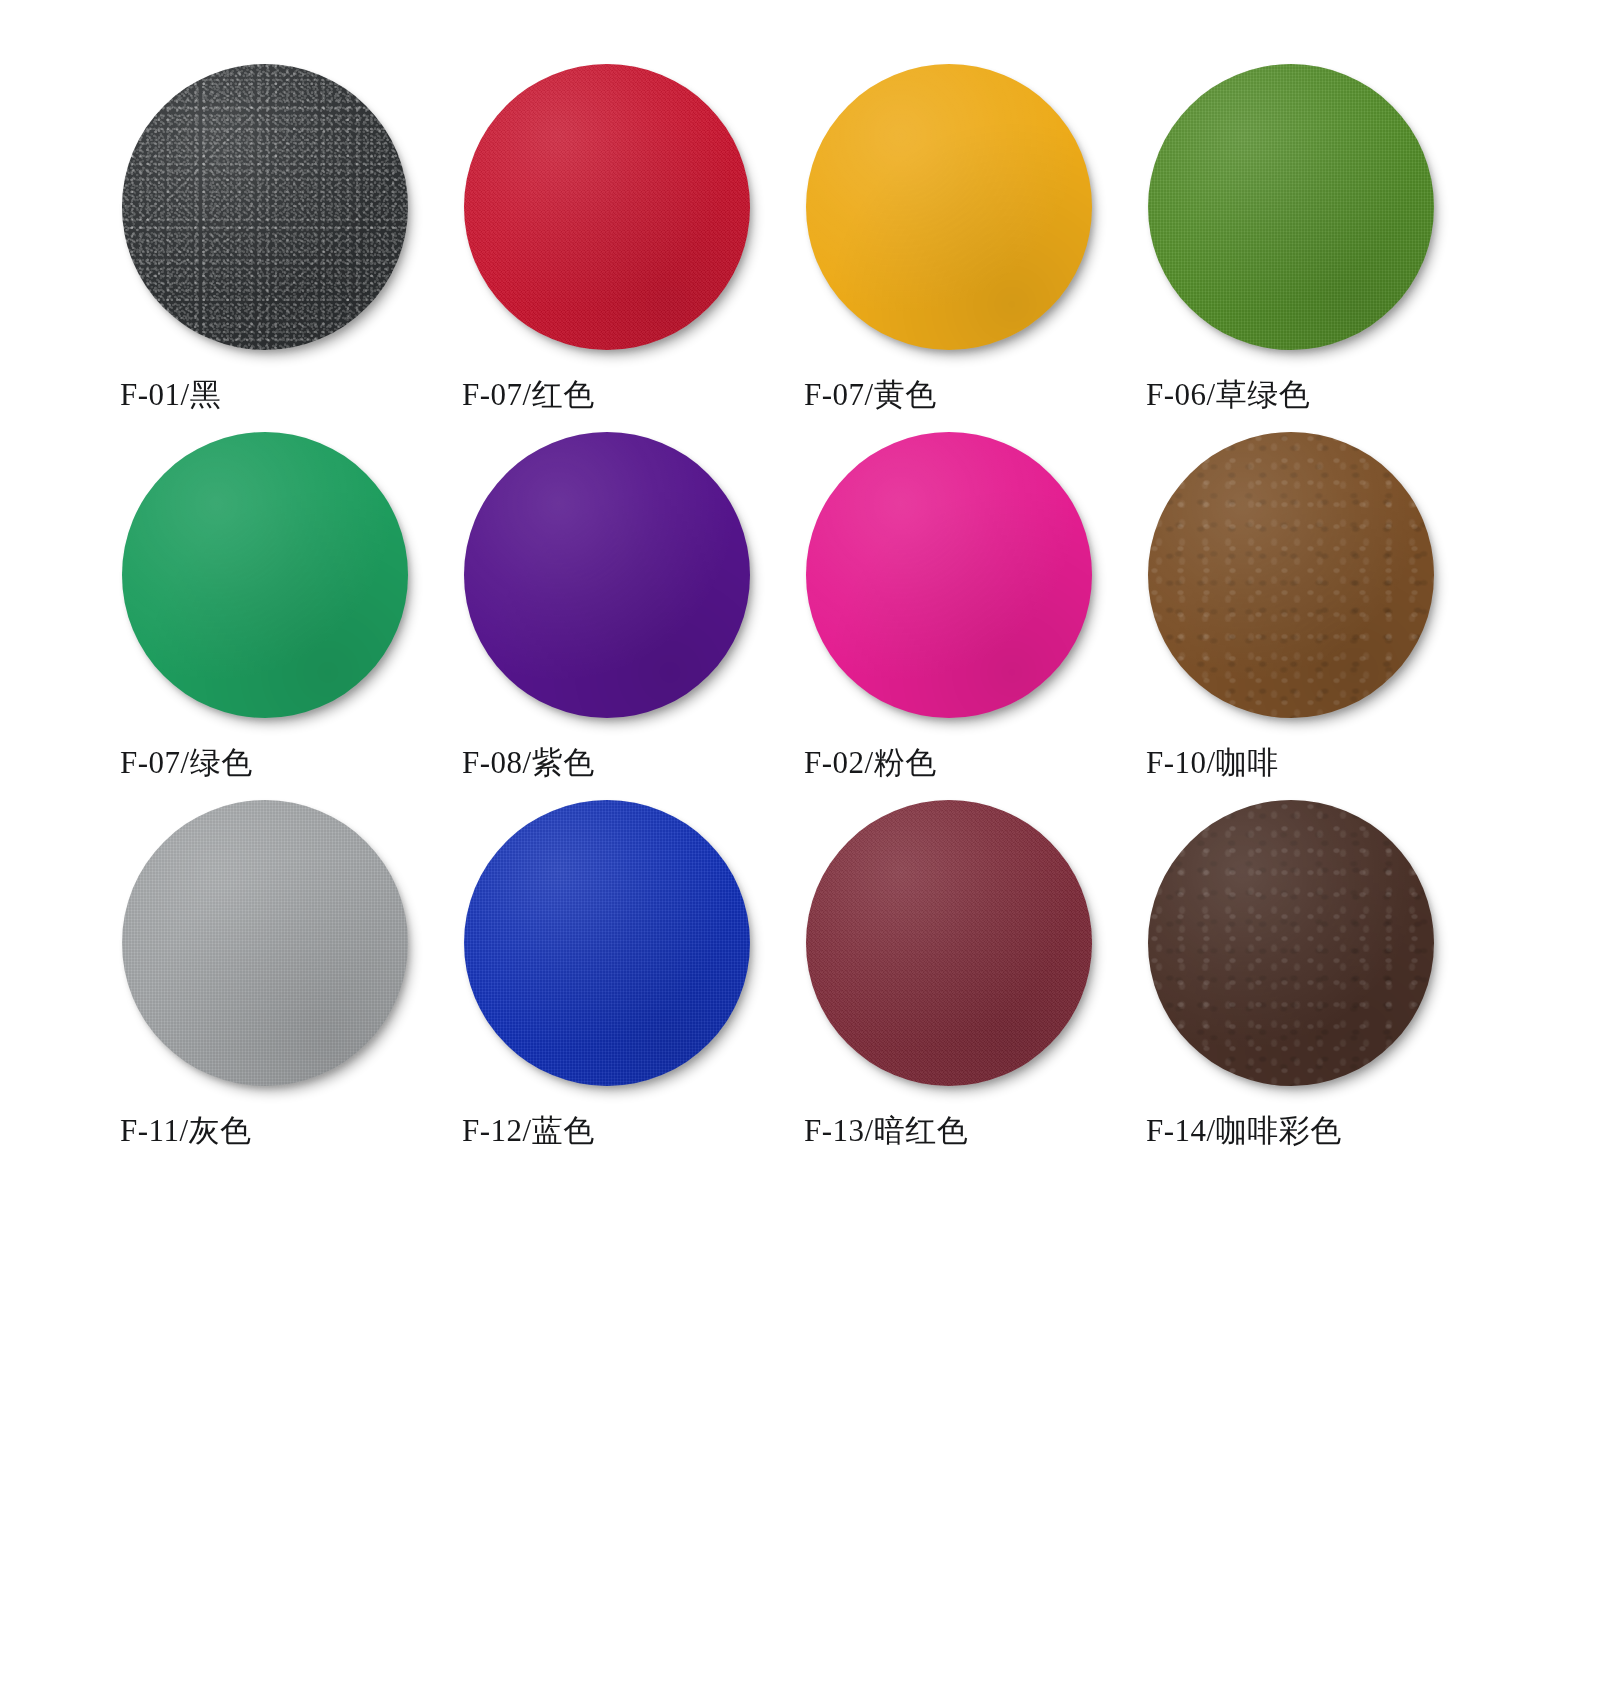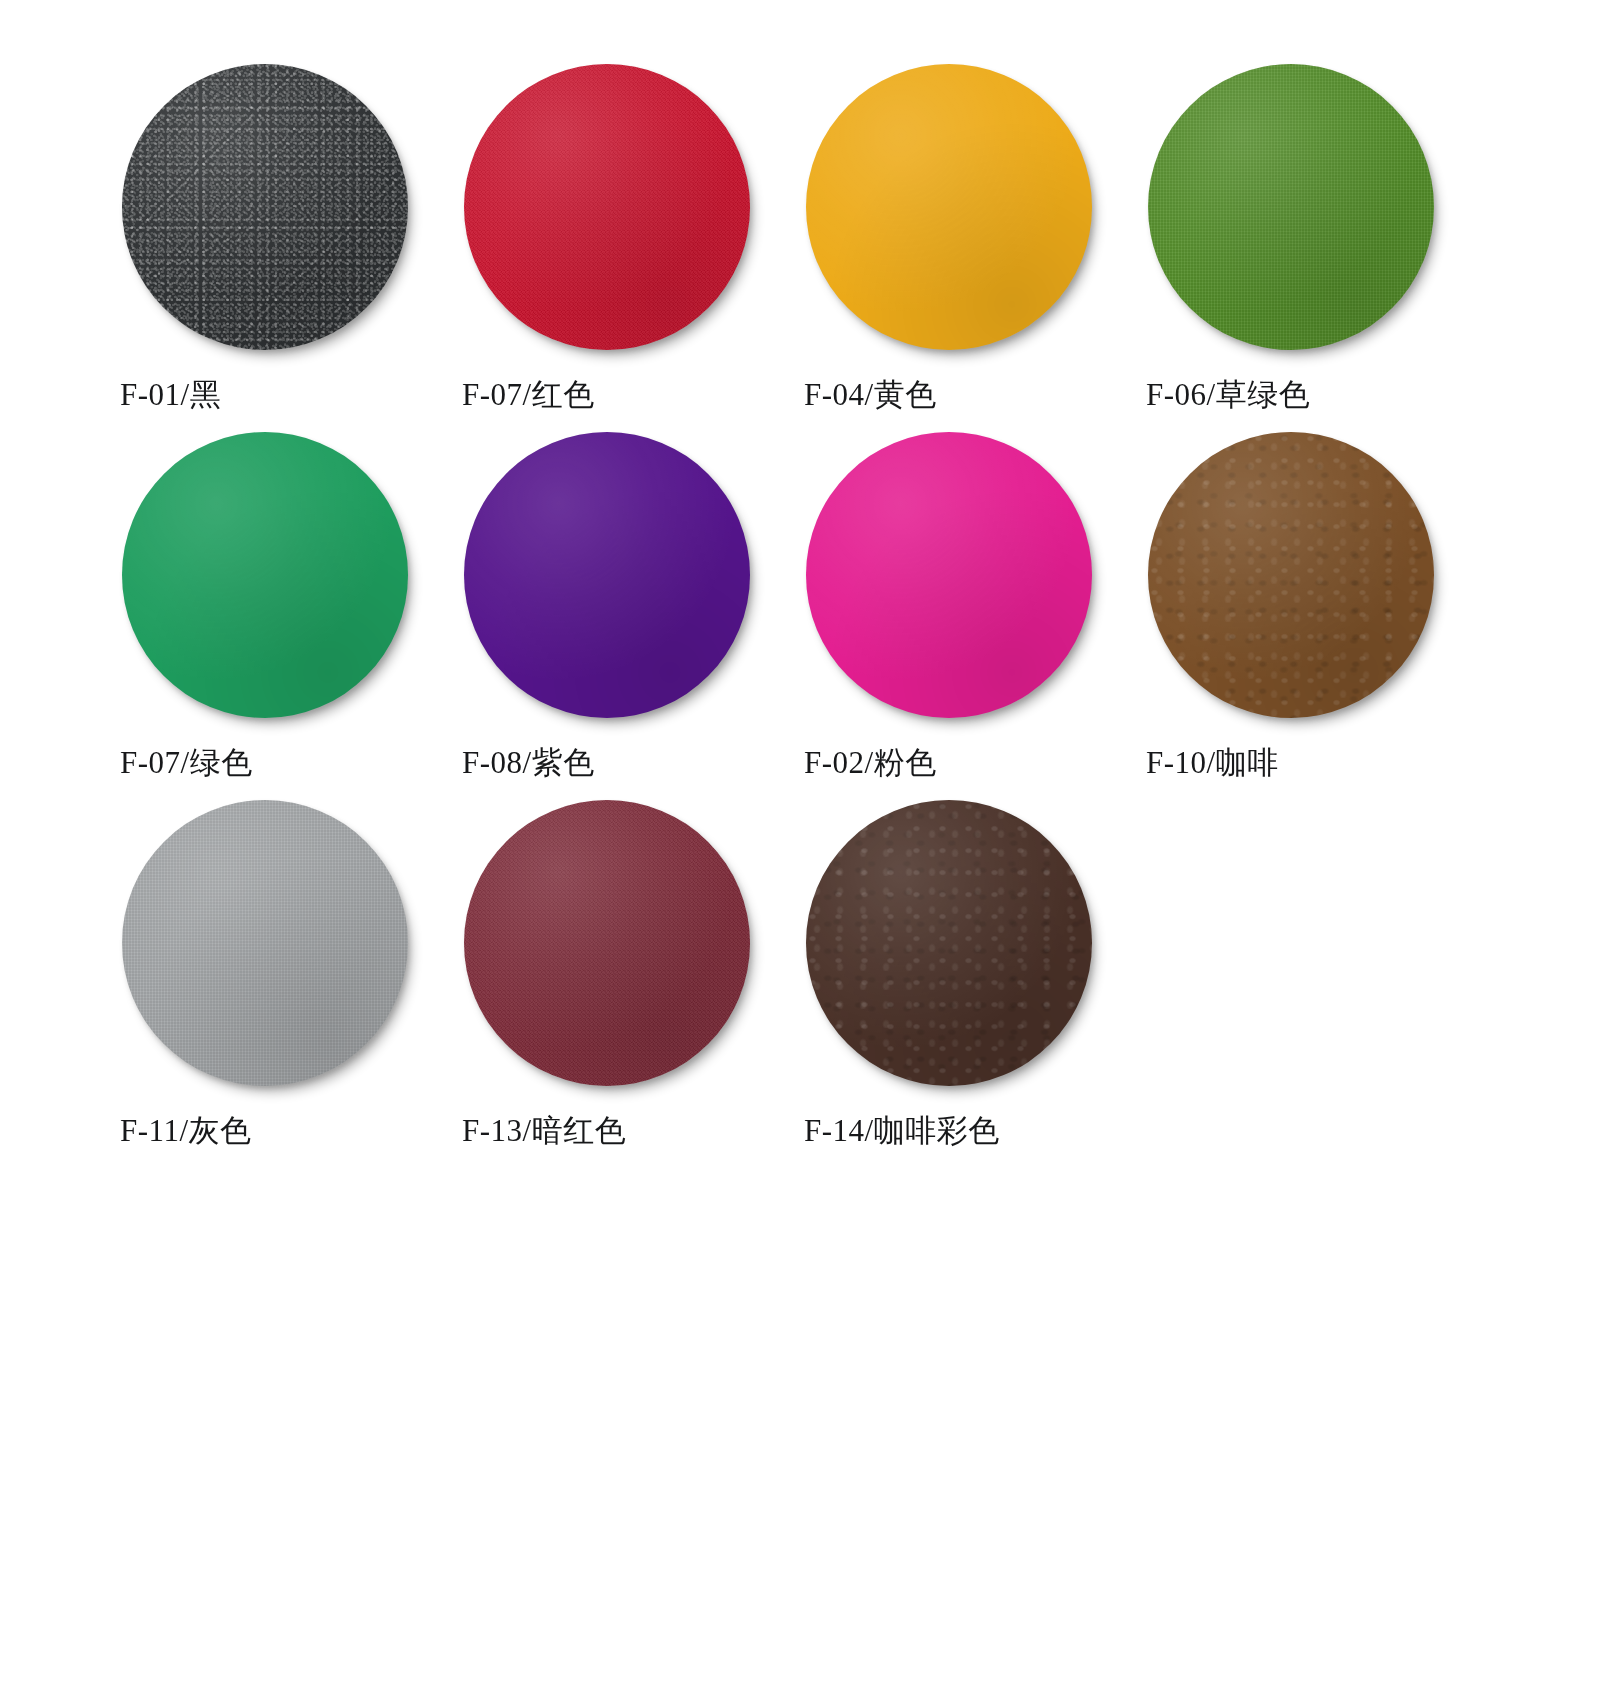--- a/index.html
+++ b/index.html
@@ -138,21 +138,21 @@
       <div class="swatch-cell">
         <div class="disc-wrap">
           <div class="disc tex-fine" style="background-color: rgb(200, 16, 42);"></div>
         </div>
         <div class="swatch-label">F-07/红色</div>
       </div>
       <div class="swatch-cell">
         <div class="disc-wrap">
           <div class="disc tex-smooth" style="background-color: rgb(237, 171, 25);"></div>
         </div>
-        <div class="swatch-label">F-04/黄色</div>
+        <div class="swatch-label">F-07/黄色</div>
       </div>
       <div class="swatch-cell">
         <div class="disc-wrap">
           <div class="disc tex-weave" style="background-color: rgb(85, 144, 42);"></div>
         </div>
         <div class="swatch-label">F-06/草绿色</div>
       </div>
       <div class="swatch-cell">
         <div class="disc-wrap">
           <div class="disc tex-smooth" style="background-color: rgb(30, 157, 94);"></div>
@@ -175,20 +175,26 @@
         <div class="disc-wrap">
           <div class="disc tex-leather" style="background-color: rgb(123, 80, 40);"></div>
         </div>
         <div class="swatch-label">F-10/咖啡</div>
       </div>
       <div class="swatch-cell">
         <div class="disc-wrap">
           <div class="disc tex-weave" style="background-color: rgb(165, 168, 170);"></div>
         </div>
         <div class="swatch-label">F-11/灰色</div>
+      </div>
+      <div class="swatch-cell">
+        <div class="disc-wrap">
+          <div class="disc tex-weave" style="background-color: rgb(20, 50, 187);"></div>
+        </div>
+        <div class="swatch-label">F-12/蓝色</div>
       </div>
       <div class="swatch-cell">
         <div class="disc-wrap">
           <div class="disc tex-fine" style="background-color: rgb(123, 39, 54);"></div>
         </div>
         <div class="swatch-label">F-13/暗红色</div>
       </div>
       <div class="swatch-cell">
         <div class="disc-wrap">
           <div class="disc tex-leather" style="background-color: rgb(74, 49, 40);"></div>

